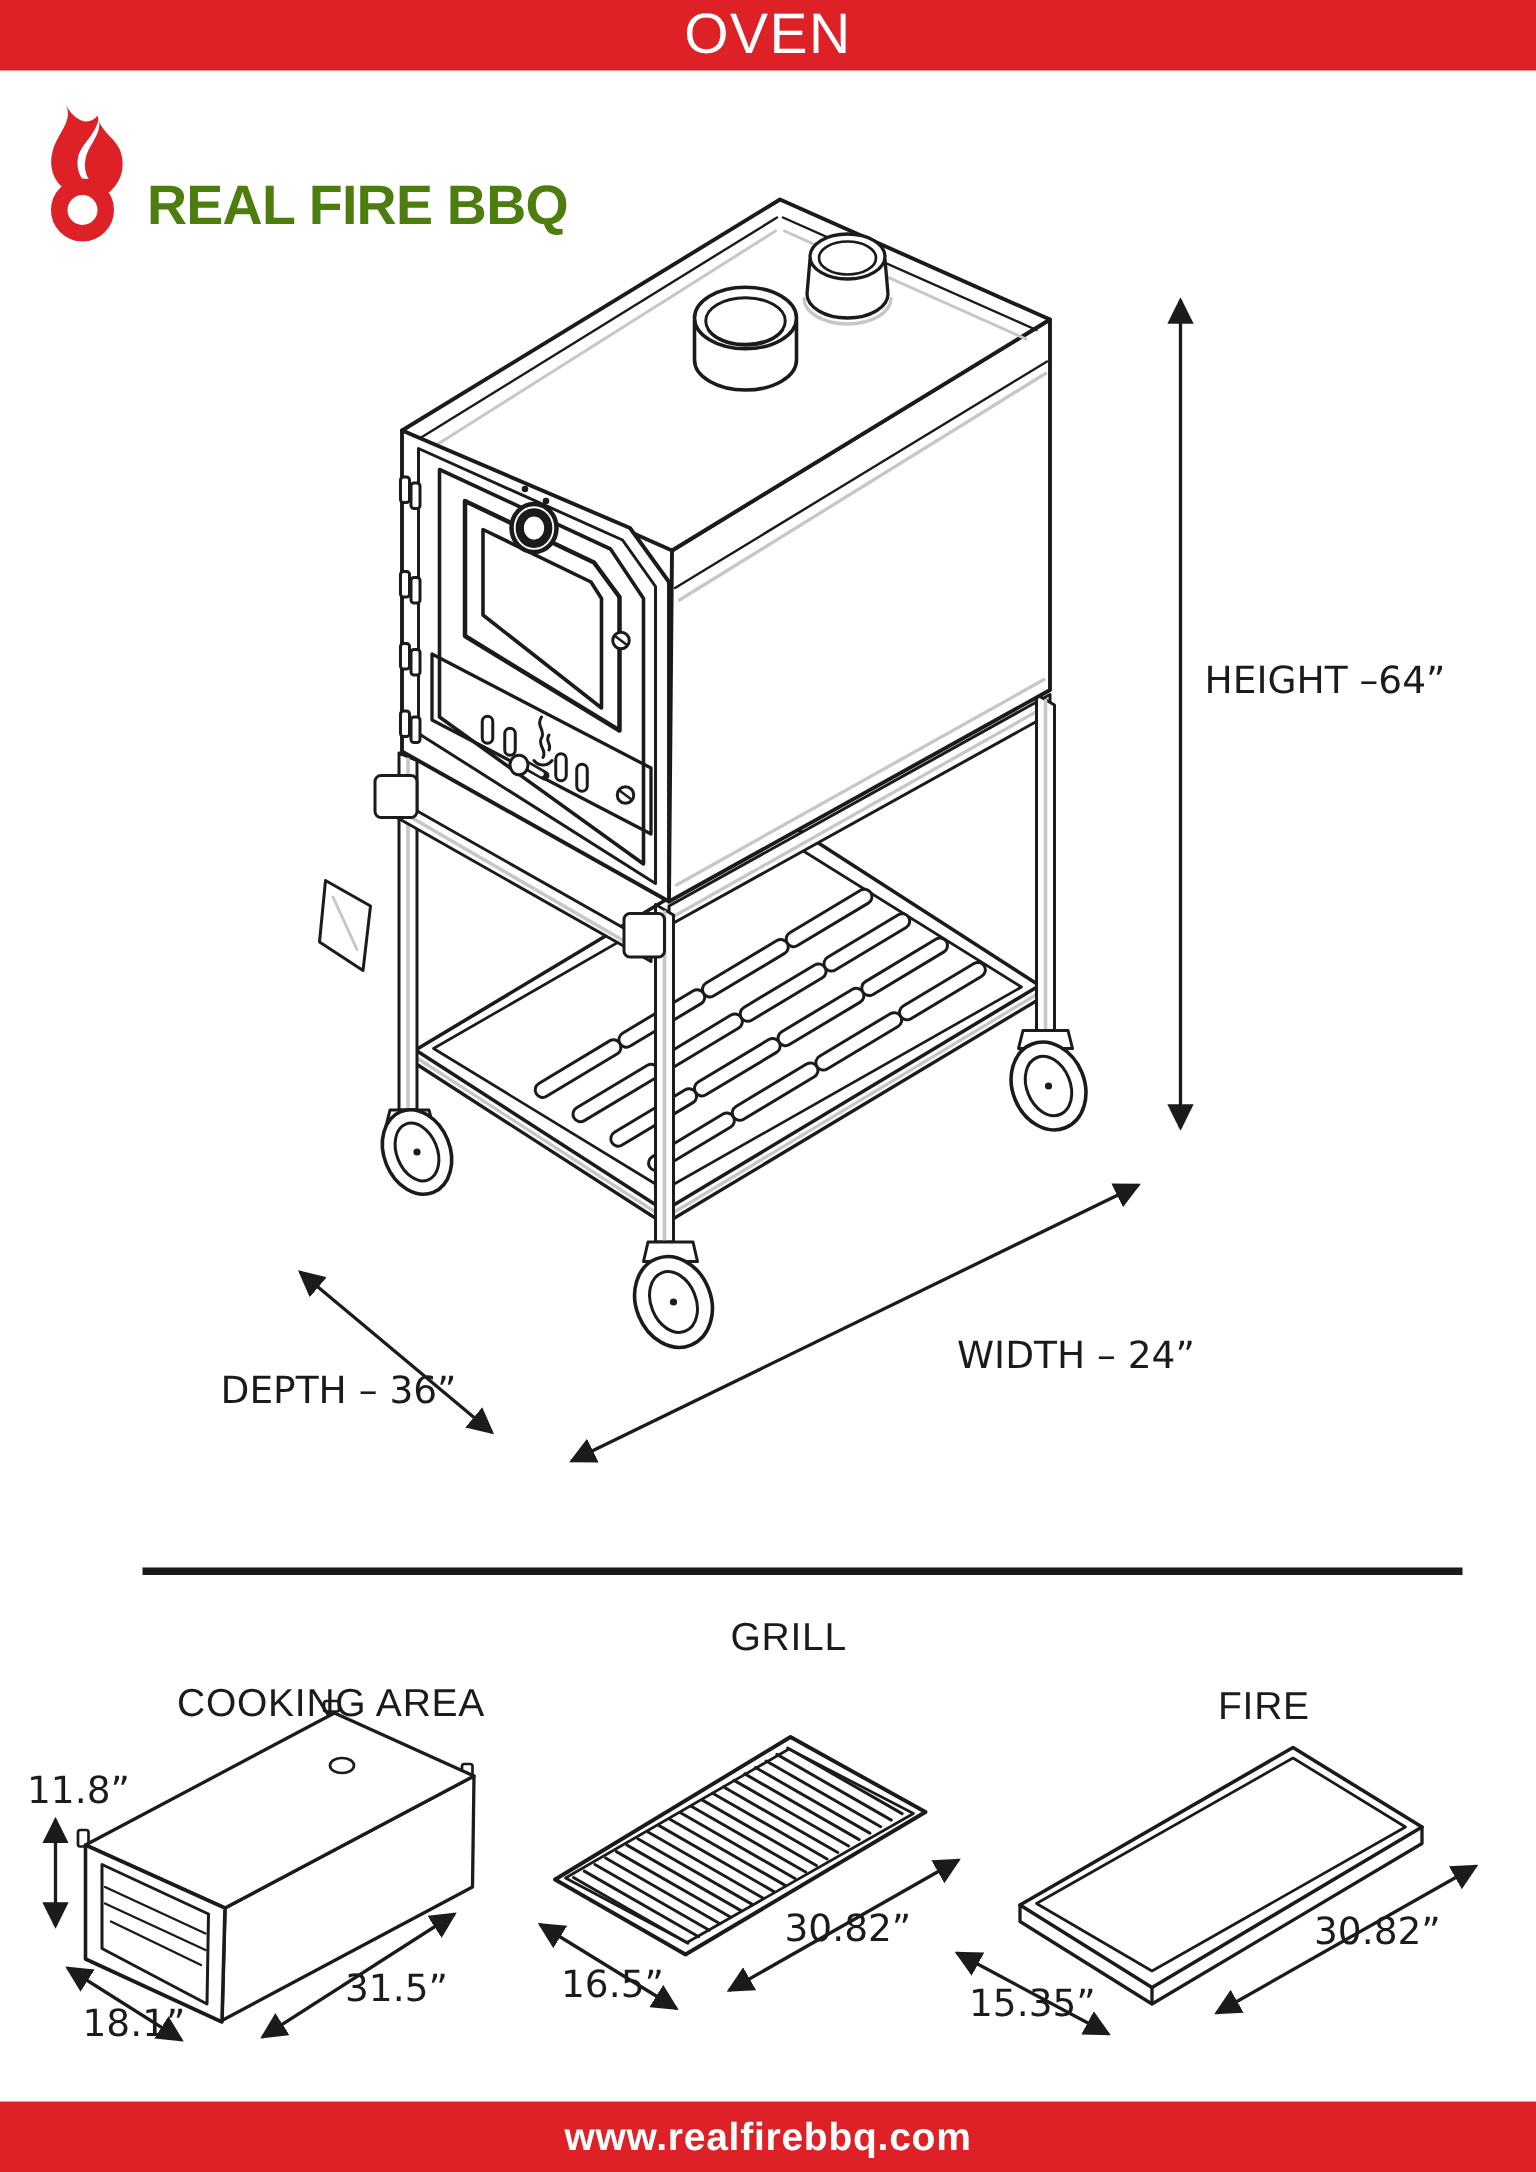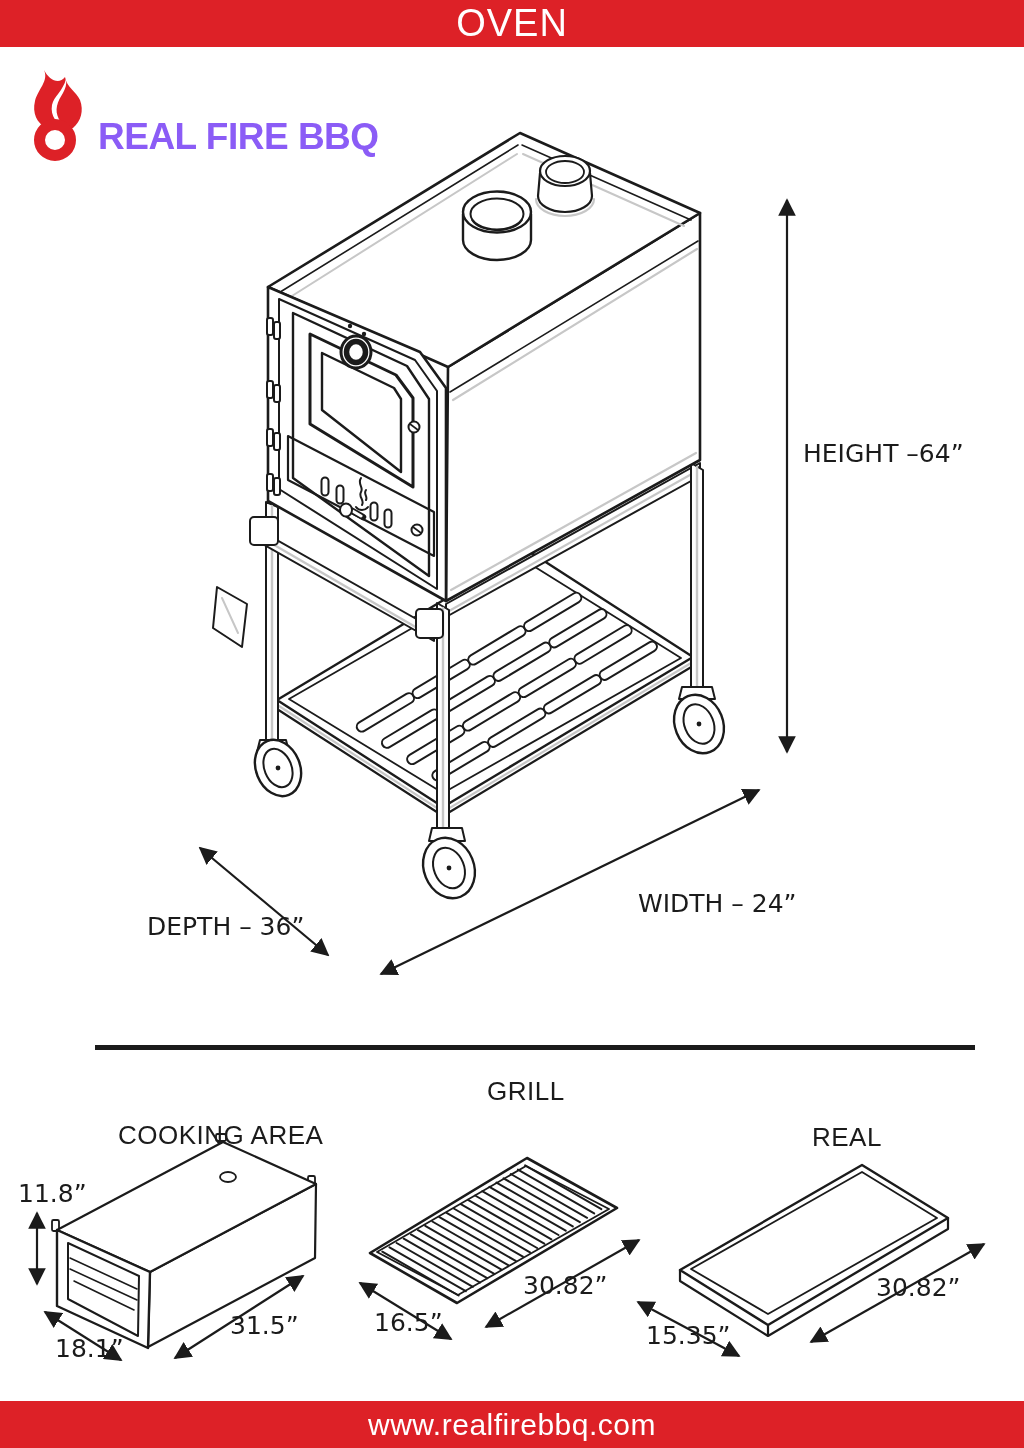--- a/index.html
+++ b/index.html
@@ -4,24 +4,24 @@
 <style>
   html,body{margin:0;padding:0;background:#fff;}
   .page{position:relative;width:1024px;height:1448px;background:#fff;overflow:hidden;
         font-family:"Liberation Sans",sans-serif;}
   .bar{position:absolute;left:0;width:1024px;background:#dd2127;display:flex;
        align-items:center;justify-content:center;}
   .bar.top{top:0;height:47px;}
   .bar.bottom{top:1401px;height:47px;}
   .bar .t{color:#fff;}
   .title-text{font-size:38px;font-weight:500;letter-spacing:1px;}
-  .footer-text{font-size:30px;font-weight:400;letter-spacing:.5px;}
+  .footer-text{font-size:26px;font-weight:700;letter-spacing:.5px;}
   .logo{position:absolute;left:28px;top:70px;display:flex;align-items:flex-end;}
   .logo svg{width:62px;height:92px;}
-  .brand-name{color:#8b5cf6;font-weight:bold;font-size:37px;letter-spacing:-.5px;
+  .brand-name{color:#4d7c0f;font-weight:bold;font-size:37px;letter-spacing:-.5px;
               margin-left:8px;margin-bottom:4px;white-space:nowrap;}
   .art{position:absolute;left:0;top:0;width:1024px;height:1448px;}
   .divider{position:absolute;left:95px;top:1045px;width:880px;height:5px;background:#1b1b1b;}
   .section-title{position:absolute;font-size:26px;color:#1b1b1b;letter-spacing:.5px;white-space:nowrap;margin-top:40px;}
   .t-cooking{left:118px;top:1080px;}
   .t-grill{left:487px;top:1036px;}
   .t-tray{left:812px;top:1082px;}
   .dim{font-family:"DejaVu Sans",sans-serif;font-size:25px;fill:#1b1b1b;}
   .ln{stroke:#1b1b1b;fill:none;stroke-linejoin:round;stroke-linecap:round;}
   .wf{fill:#fff;}
@@ -301,19 +301,19 @@
       <g>
         <path class="dimline" d="M811,1342 L984,1244" marker-start="url(#arr)" marker-end="url(#arr)"></path>
         <text class="dim" x="876" y="1296">30.82”</text>
       </g>
     </g>
   </svg>
 
   <div class="divider"></div>
   <div class="section-title t-cooking">COOKING AREA</div>
   <div class="section-title t-grill">GRILL</div>
-  <div class="section-title t-tray">REAL</div>
+  <div class="section-title t-tray">FIRE</div>
 
   <div class="bar bottom">
     <span class="t footer-text">www.realfirebbq.com</span>
   </div>
 
 </div>
 
 </body></html>

